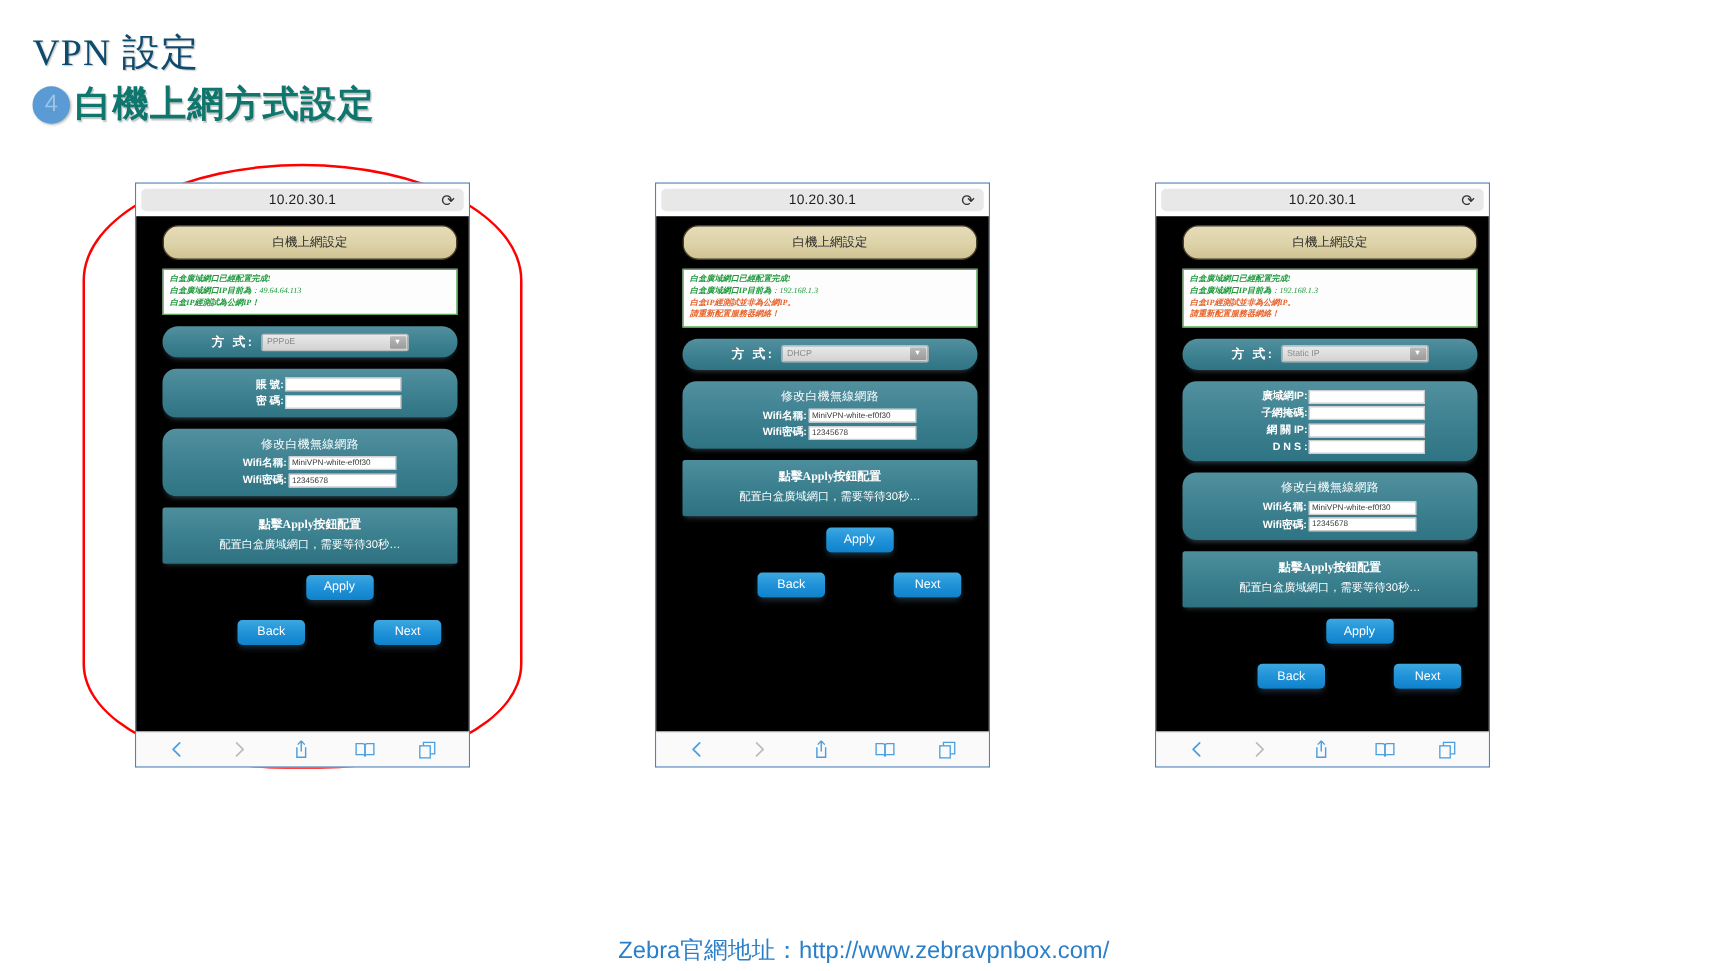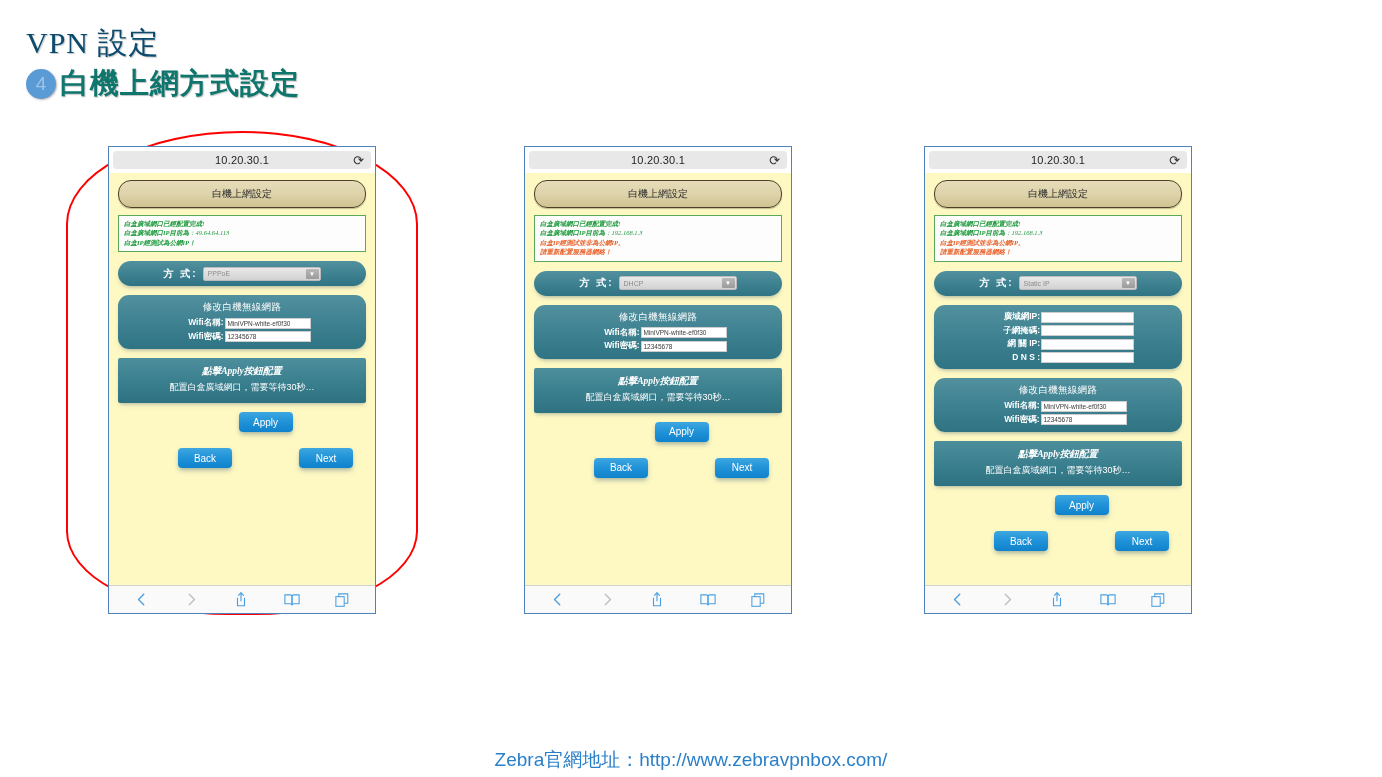--- a/index.html
+++ b/index.html
@@ -56,21 +56,21 @@
   }
   .url-pill{
     width:100%;height:18px;background:#e8e8e8;border-radius:4px;
     display:flex;align-items:center;justify-content:center;position:relative;
   }
   .url-text{font-size:11px;color:#1e1e1e;font-weight:normal;letter-spacing:.2px;}
   .reload-icon{position:absolute;right:7px;top:50%;transform:translateY(-50%);
     font-size:13px;color:#333;line-height:1;}
 
   .phone-body{
-    flex:1 1 auto;background:#fef9c3;padding:7px 9px 0 9px;box-sizing:border-box;
+    flex:1 1 auto;background:#000000;padding:7px 9px 0 21px;box-sizing:border-box;
     overflow:hidden;position:relative;
   }
 
   .phone-bottombar{
     height:28px;flex:0 0 28px;background:#fafafa;border-top:1px solid #d2d2d2;
     display:flex;align-items:center;justify-content:space-around;padding:0 8px;
     box-sizing:border-box;
   }
   .nav-ico{color:#4a9fe0;display:flex;align-items:center;justify-content:center;}
   .nav-ico.dim{color:#bdbdbd;}
@@ -133,21 +133,21 @@
   .field-input.wide{width:86px;}
   .field-val{font-size:6.5px;color:#3a3a3a;white-space:nowrap;}
 
   .hint-panel{
     border-radius:2px;padding:7px 6px 9px 6px;margin-bottom:9px;
     background:linear-gradient(180deg,#4d8e9c 0%,#3b808f 50%,#2e7281 100%);
     box-shadow:0 3px 4px -2px rgba(90,110,120,.5);
   }
   .hint-l1{
     color:#fff;text-align:center;font-size:9.5px;font-weight:bold;
-    font-family:"Liberation Serif","DejaVu Serif",serif;margin-bottom:3px;font-style:italic;
+    font-family:"Liberation Serif","DejaVu Serif",serif;margin-bottom:3px;
   }
   .hint-l2{color:#fff;text-align:center;font-size:9px;}
 
   .btn{
     background:linear-gradient(180deg,#3ea7e0 0%,#1f92d8 50%,#0f82cc 100%);
     color:#ffffff;font-size:10px;border-radius:4px;
     display:flex;align-items:center;justify-content:center;
     box-shadow:0 3px 5px -1px rgba(70,100,120,.5);
     width:54px;height:20px;margin-left:47px;
   }
@@ -195,20 +195,34 @@
         <div class="status-line" style="color:#1f9a3d">白盒IP經測試為公網IP！<span class="val"></span></div>
       </div>
        <div class="teal-panel pill">
     <div class="mode-row">
       <span class="mode-label">方 式:</span>
       <span class="select-box">
         <span class="select-val">PPPoE</span>
         <span class="select-arrow">▼</span>
       </span>
     </div>
+  </div>
+       <div class="teal-panel">
+    <div class="field-row">
+          <span class="field-label" style="width:52px">賬 號:</span>
+      <span class="field-input">
+            <span class="field-val"></span>
+          </span>
+        </div>
+    <div class="field-row">
+          <span class="field-label" style="width:52px">密 碼:</span>
+      <span class="field-input">
+            <span class="field-val"></span>
+          </span>
+        </div>
   </div>
 
        <div class="teal-panel">
     <div class="panel-title">修改白機無線網路</div>
     <div class="field-row">
           <span class="field-label" style="width:50px">Wifi名稱:</span>
       <span class="field-input wide">
             <span class="field-val">MiniVPN-white-ef0f30</span>
           </span>
         </div>

